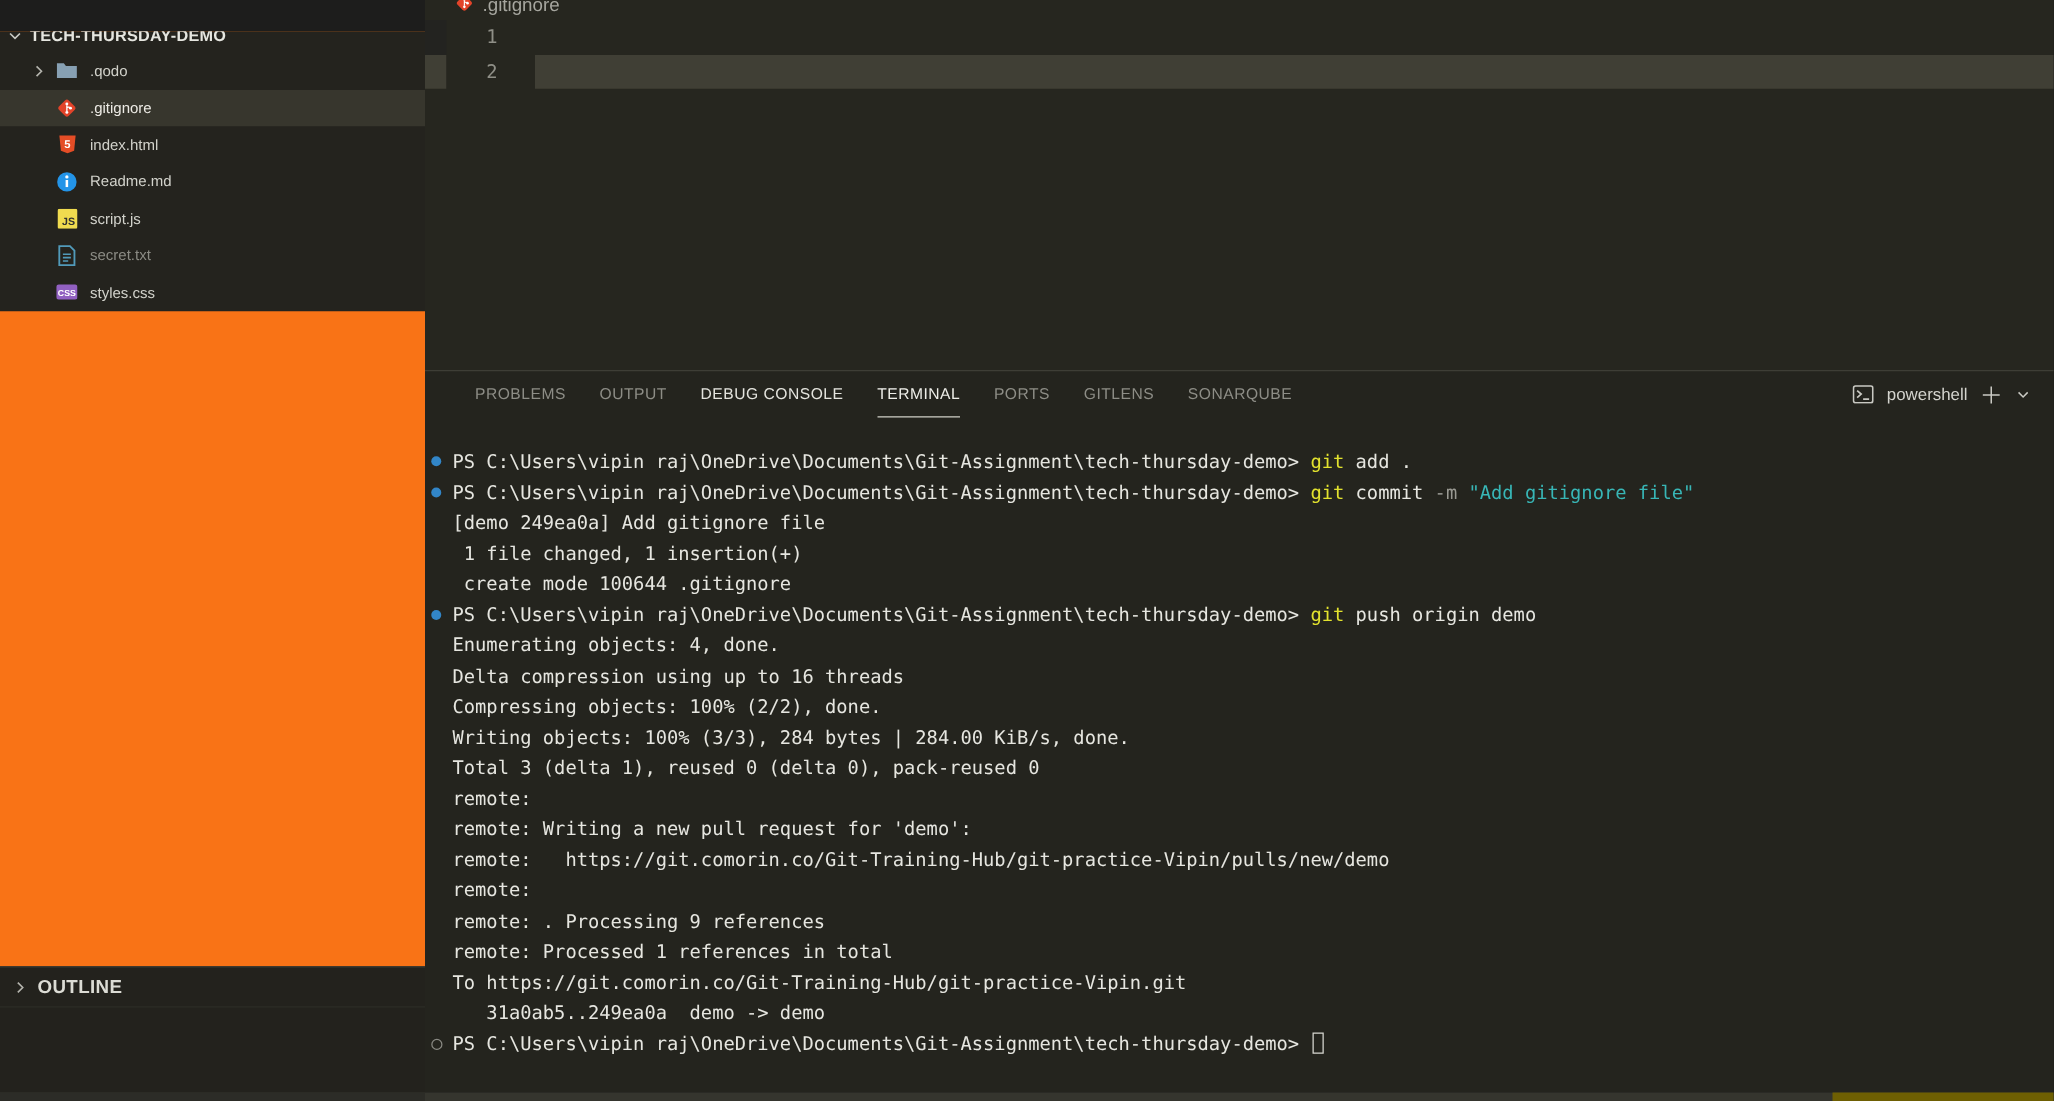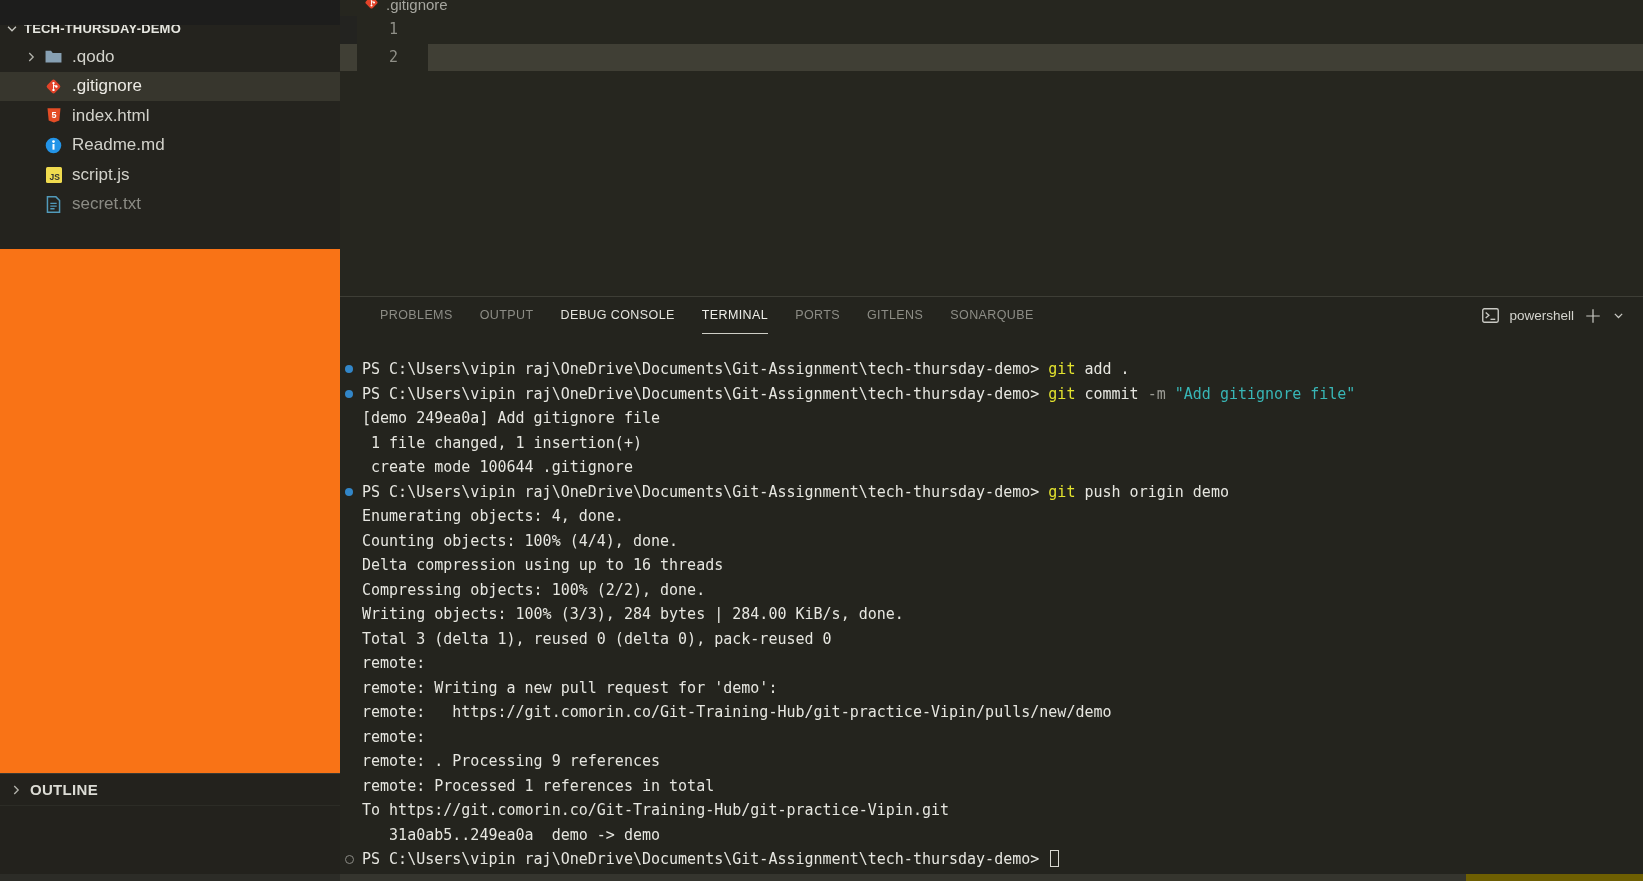--- a/index.html
+++ b/index.html
@@ -14,21 +14,21 @@
   .sidebar { position:absolute; left:0; top:0; width:340px; height:874px; background:#f97316;margin-top:25px; }
   .sb-top { position:absolute; top:0; left:0; right:0; height:224px; background:#24231e; }
   .sb-header { height:14px; overflow:hidden; }
   .sb-header-inner { margin-top:-4px; display:flex; align-items:center; gap:5px; padding-left:5px;
     color:#e6e6e0; font-weight:700; font-size:13px; letter-spacing:.2px; white-space:nowrap; }
   .file-list { margin-top:3px; }
   .file-row { display:flex; align-items:center; height:29.5px; padding-left:24px; cursor:pointer; }
   .file-row.selected { background:#37362d; }
   .chev { width:20px; display:flex; align-items:center; }
   .ficon { width:19px; height:18px; display:flex; align-items:center; justify-content:center; margin-right:9px; }
-  .flabel { color:#d2d2cb; font-size:17px; }
+  .flabel { color:#d2d2cb; font-size:12px; }
   .file-row.selected .flabel { color:#eceae4; }
   .file-row.dimmed .flabel { color:#8b8b84; }
   .sb-sections { position:absolute; left:0; bottom:0; right:0; height:126px; background:#23221d; border-top:1px solid #3a3a33; }
   .section-row { display:flex; align-items:center; height:32px; padding-left:9px; gap:7px;
     color:#dcdcd5; font-weight:700; font-size:15px; letter-spacing:.3px; cursor:pointer;
     border-bottom:1px solid #2c2c26; }
 
   
   .main { position:absolute; left:340px; top:0; width:1303px; height:874px; }
   .editor { position:absolute; top:0; left:0; right:0; height:296px; background:#26261f; }
@@ -151,20 +151,30 @@
           <div class="file-row dimmed">
             <span class="chev"></span>
             <span class="ficon">
               <svg width="15" height="17" viewBox="0 0 14 16">
                 <path d="M1.3 0.8 h8 l3.4 3.4 v11 h-11.4 z" fill="none" stroke="#519aba" stroke-width="1.4"></path>
                 <path d="M4 7 h6 M4 9.5 h6 M4 12 h4" stroke="#519aba" stroke-width="1.2"></path>
               </svg>
             </span>
             <span class="flabel">secret.txt</span>
           </div>
+          <div class="file-row">
+            <span class="chev"></span>
+            <span class="ficon">
+              <svg width="17" height="13" viewBox="0 0 17 12">
+                <rect width="17" height="12" rx="2" fill="#9160c1"></rect>
+                <text x="8.5" y="9" font-size="7" font-weight="bold" fill="#fff" text-anchor="middle" font-family="sans-serif">CSS</text>
+              </svg>
+            </span>
+            <span class="flabel">styles.css</span>
+          </div>
         </div>
     </div>
     <div class="sb-sections">
         <div class="section-row">
           <span class="icon-btn">
             <svg width="14" height="14" viewBox="0 0 16 16">
               <path d="M6 3.5 L10.5 8 L6 12.5" fill="none" stroke="#b4b4ad" stroke-width="1.5"></path>
             </svg>
           </span>
           <span>OUTLINE</span>
@@ -237,21 +247,20 @@
         </div>
       </div>
       <div class="terminal" id="terminal">
           <div class="tline"><span class="tdot filled"></span><span class="seg">PS C:\Users\vipin raj\OneDrive\Documents\Git-Assignment\tech-thursday-demo&gt; </span><span class="seg y">git</span><span class="seg"> add .</span></div>
           <div class="tline"><span class="tdot filled"></span><span class="seg">PS C:\Users\vipin raj\OneDrive\Documents\Git-Assignment\tech-thursday-demo&gt; </span><span class="seg y">git</span><span class="seg"> commit </span><span class="seg g">-m</span><span class="seg"> </span><span class="seg c">"Add gitignore file"</span></div>
           <div class="tline"><span class="seg">[demo 249ea0a] Add gitignore file</span></div>
           <div class="tline"><span class="seg"> 1 file changed, 1 insertion(+)</span></div>
           <div class="tline"><span class="seg"> create mode 100644 .gitignore</span></div>
           <div class="tline"><span class="tdot filled"></span><span class="seg">PS C:\Users\vipin raj\OneDrive\Documents\Git-Assignment\tech-thursday-demo&gt; </span><span class="seg y">git</span><span class="seg"> push origin demo</span></div>
           <div class="tline"><span class="seg">Enumerating objects: 4, done.</span></div>
-          <div class="tline"><span class="seg">Counting objects: 100% (4/4), done.</span></div>
           <div class="tline"><span class="seg">Delta compression using up to 16 threads</span></div>
           <div class="tline"><span class="seg">Compressing objects: 100% (2/2), done.</span></div>
           <div class="tline"><span class="seg">Writing objects: 100% (3/3), 284 bytes | 284.00 KiB/s, done.</span></div>
           <div class="tline"><span class="seg">Total 3 (delta 1), reused 0 (delta 0), pack-reused 0</span></div>
           <div class="tline"><span class="seg">remote:</span></div>
           <div class="tline"><span class="seg">remote: Writing a new pull request for 'demo':</span></div>
           <div class="tline"><span class="seg">remote:   https://git.comorin.co/Git-Training-Hub/git-practice-Vipin/pulls/new/demo</span></div>
           <div class="tline"><span class="seg">remote:</span></div>
           <div class="tline"><span class="seg">remote: . Processing 9 references</span></div>
           <div class="tline"><span class="seg">remote: Processed 1 references in total</span></div>

